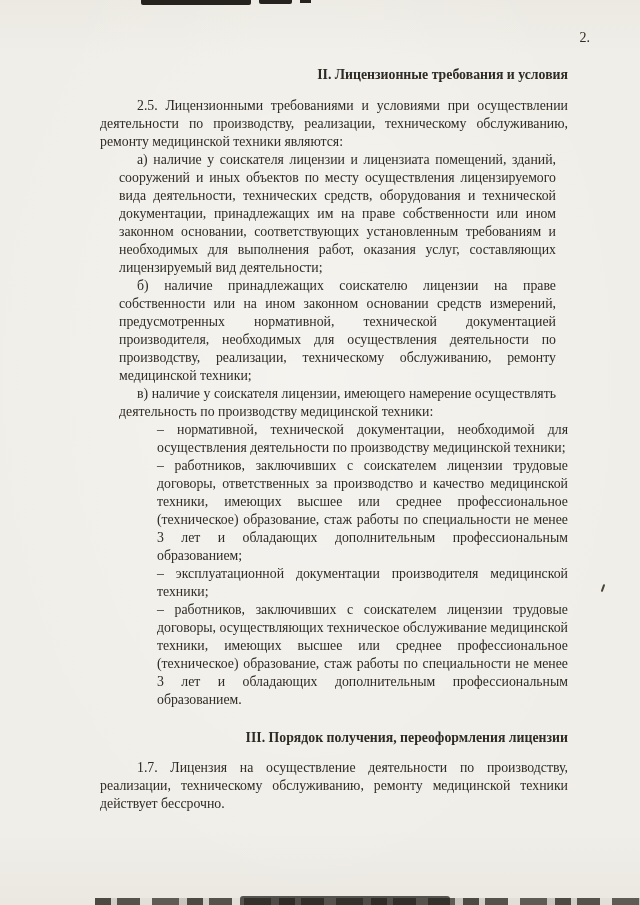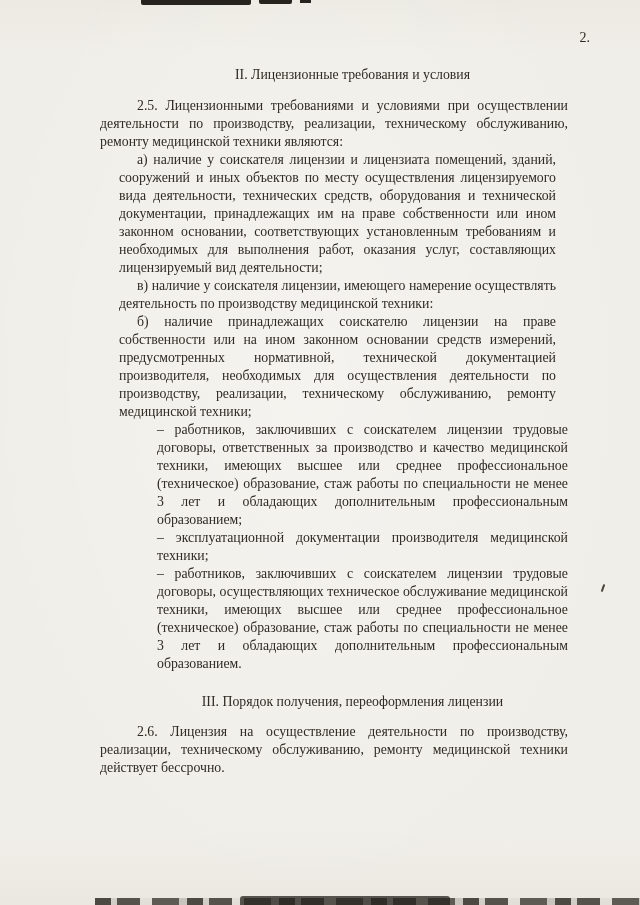--- a/index.html
+++ b/index.html
@@ -34,24 +34,24 @@
     left:100px;
     top:66px;
     width:468px;
     text-rendering:optimizeLegibility;
   }
   .content p{
     hyphens:auto;
     -webkit-hyphens:auto;
   }
   .heading{
-    font-weight:normal;
+    font-weight:bold;
     margin:0;
     padding-left:37px;
-    text-align:center;
+    text-align:right;
   }
   .h-ii{margin:0 0 13px 0;}
   .h-iii{margin:20px 0 12px 0;}
   .para{
     margin:0;
     text-align:justify;
     text-indent:37px;
   }
   .item{
     margin:0 12px 0 19px;
@@ -104,29 +104,30 @@
   <div class="artifact artifact-top-3"></div>
 
   <div class="page-number">2.</div>
 
   <div class="content">
     <p class="heading h-ii">II. Лицензионные требования и условия</p>
 
     <p class="para">2.5. Лицензионными требованиями и условиями при осуществлении деятельности по производству, реализации, техническому обслуживанию, ремонту медицинской техники являются:</p>
 
     <p class="item">а) наличие у соискателя лицензии и лицензиата помещений, зданий, сооружений и иных объектов по месту осуществления лицензируемого вида деятельности, технических средств, оборудования и технической документации, принадлежащих им на праве собственности или ином законном основании, соответствующих установленным требованиям и необходимых для выполнения работ, оказания услуг, составляющих лицензируемый вид деятельности;</p>
+    <p class="item">б) наличие принадлежащих соискателю лицензии на праве собственности или на ином законном основании средств измерений, предусмотренных нормативной, технической документацией производителя, необходимых для осуществления деятельности по производству, реализации, техническому обслуживанию, ремонту медицинской техники;</p>
     <p class="item">в) наличие у соискателя лицензии, имеющего намерение осуществлять деятельность по производству медицинской техники:</p>
-    <p class="item">б) наличие принадлежащих соискателю лицензии на праве собственности или на ином законном основании средств измерений, предусмотренных нормативной, технической документацией производителя, необходимых для осуществления деятельности по производству, реализации, техническому обслуживанию, ремонту медицинской техники;</p>
+    <p class="dash">– нормативной, технической документации, необходимой для осуществления деятельности по производству медицинской техники;</p>
     <p class="dash">– работников, заключивших с соискателем лицензии трудовые договоры, ответственных за производство и качество медицинской техники, имеющих высшее или среднее профессиональное (техническое) образование, стаж работы по специальности не менее 3 лет и обладающих дополнительным профессиональным образованием;</p>
     <p class="dash">– эксплуатационной документации производителя медицинской техники;</p>
     <p class="dash">– работников, заключивших с соискателем лицензии трудовые договоры, осуществляющих техническое обслуживание медицинской техники, имеющих высшее или среднее профессиональное (техническое) образование, стаж работы по специальности не менее 3 лет и обладающих дополнительным профессиональным образованием.</p>
 
     <p class="heading h-iii">III. Порядок получения, переоформления лицензии</p>
 
-    <p class="para">2.6. Лицензия на осуществление деятельности по производству, реализации, техническому обслуживанию, ремонту медицинской техники действует бессрочно.</p>
+    <p class="para">1.7. Лицензия на осуществление деятельности по производству, реализации, техническому обслуживанию, ремонту медицинской техники действует бессрочно.</p>
   </div>
 
   <div class="mark-apostrophe"></div>
 
   <div class="artifact-bottom"></div>
   <div class="artifact artifact-bottom-2"></div>
 
 </div>
 
 </body></html>

